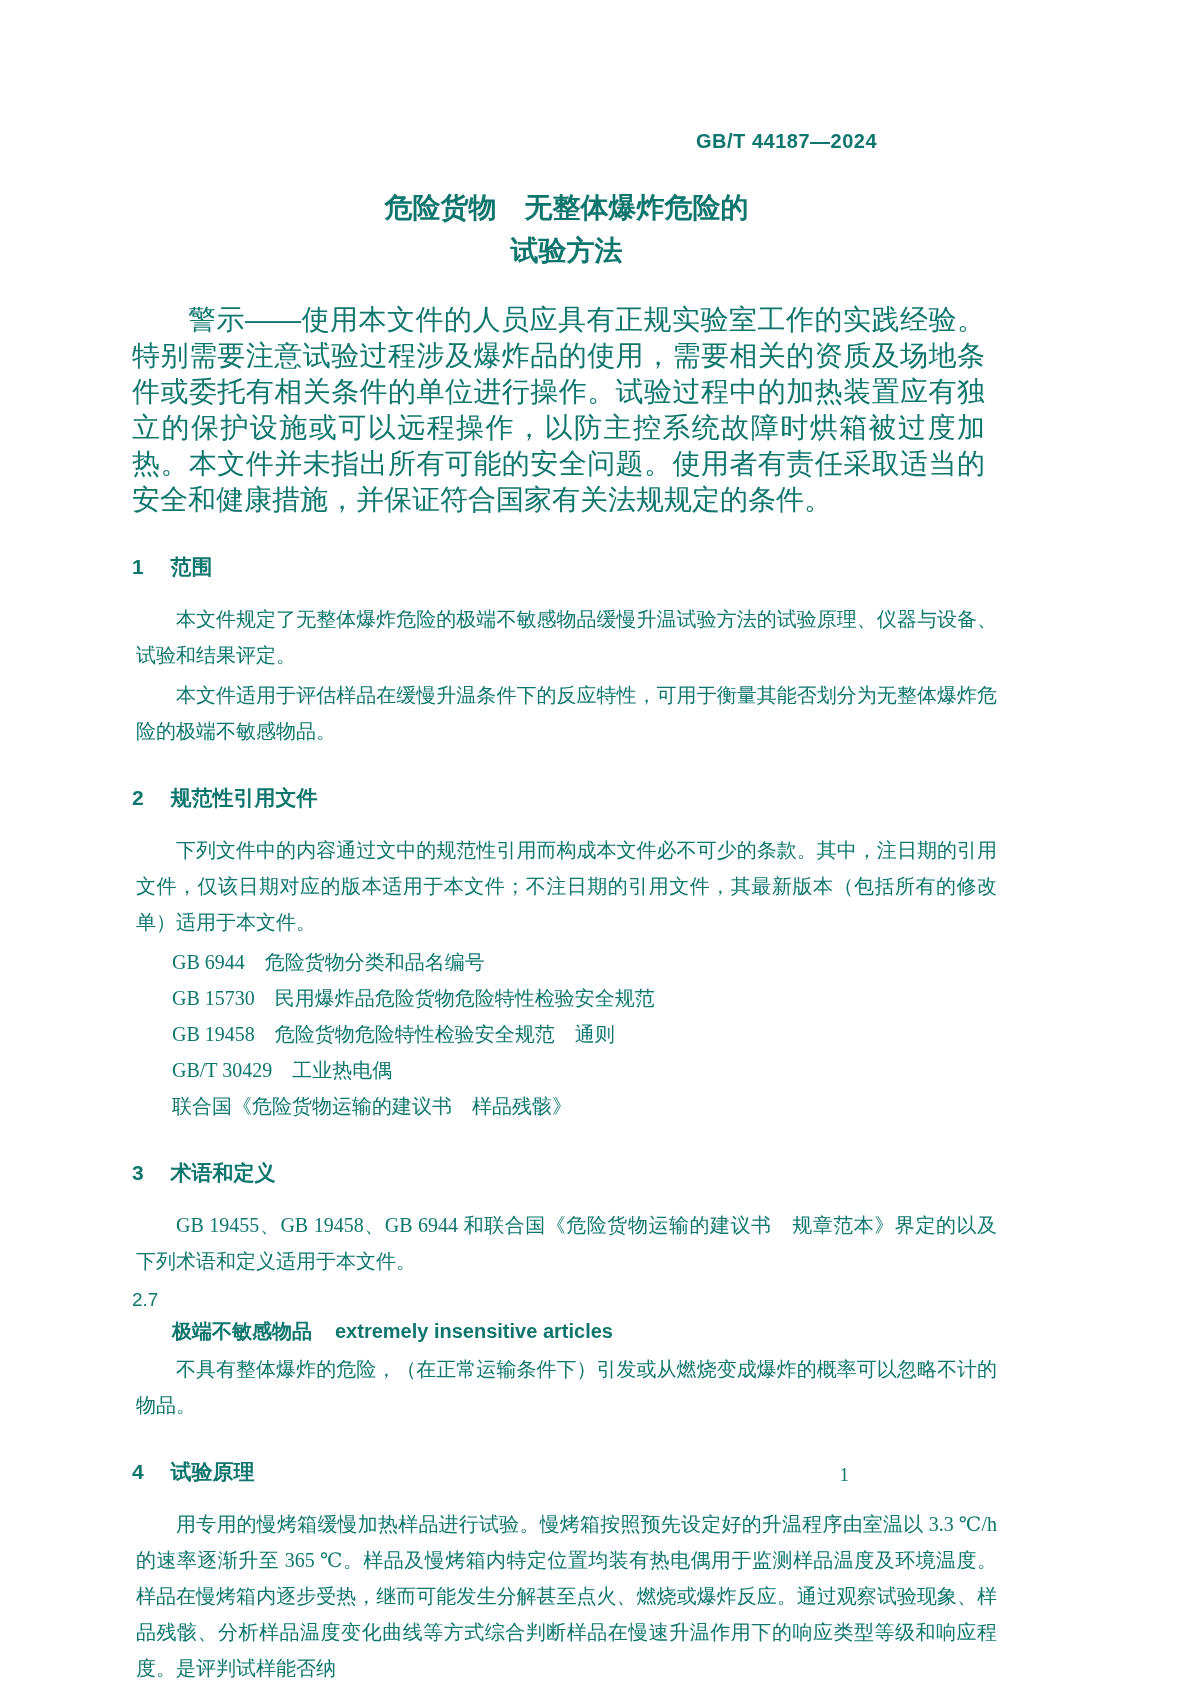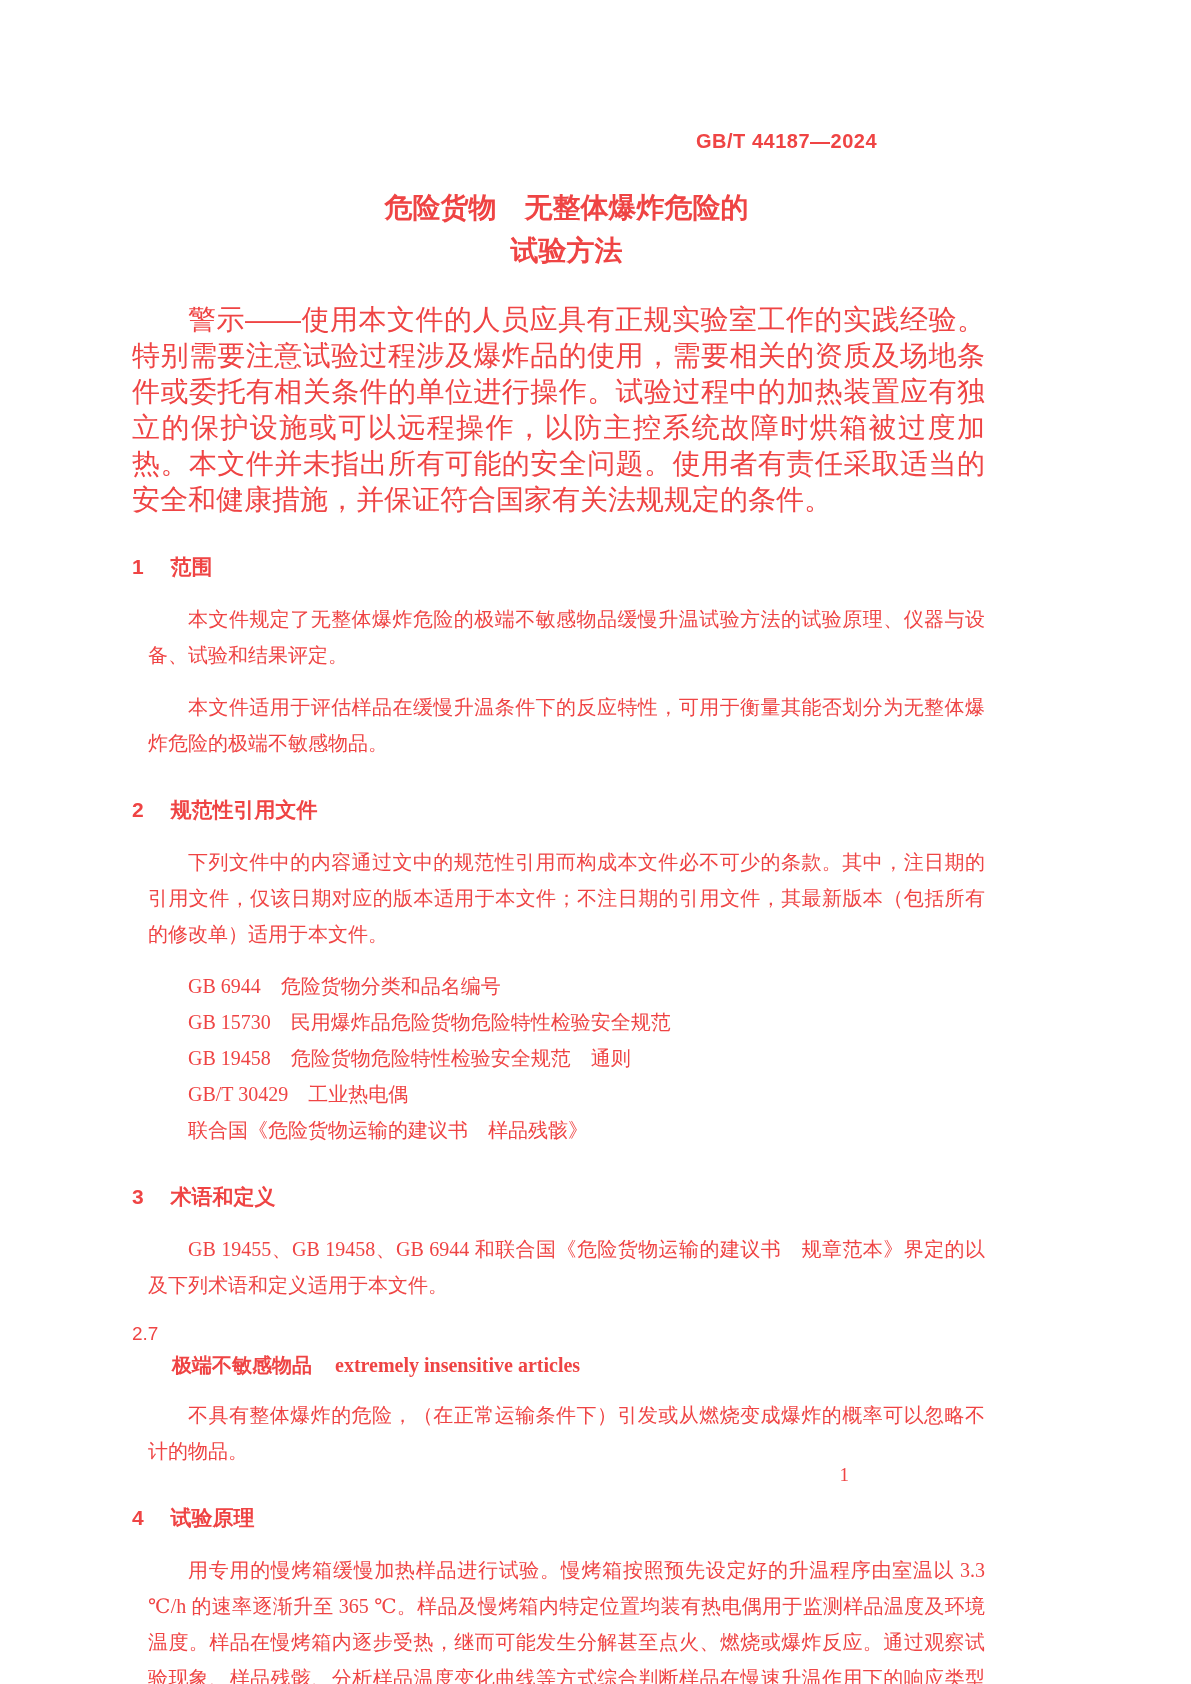--- a/index.html
+++ b/index.html
@@ -3,21 +3,21 @@
 <meta charset="utf-8">
 <style>
   html, body { margin: 0; padding: 0; background: #ffffff; }
   .page {
     width: 1059px;
     height: 1684px;
     background: #ffffff;
     position: relative;
     overflow: hidden;
     font-family: "Liberation Serif", "DejaVu Serif", serif;
-    color: #ef4444;
+    color: #0f766e;
   }
   .doc-number {
     position: absolute;
     top: 130px;
     right: 182px;
     font-family: "Liberation Sans", "DejaVu Sans", sans-serif;
     font-size: 20px;
     font-weight: bold;
     letter-spacing: 0.5px;
   }
@@ -47,48 +47,48 @@
   }
   .sec-heading {
     margin: 36px 0 22px 0;
     font-family: "Liberation Sans", "DejaVu Sans", sans-serif;
     font-weight: bold;
     font-size: 21px;
     line-height: 25px;
   }
   .sec-num { margin-right: 1em; }
   .body-p {
-    margin: 16px;
+    margin: 4px;
     font-size: 20px;
     line-height: 36px;
     text-align: justify;
     text-indent: 2em;
   }
-  .ref-list { margin: 16px; }
+  .ref-list { margin: 0; }
   .ref-item {
     margin: 0;
     font-size: 20px;
     line-height: 36px;
     padding-left: 2em;
   }
   .clause-number {
     margin: 6px 0 0 0;
     font-family: "Liberation Sans", "DejaVu Sans", sans-serif;
     font-size: 19px;
     line-height: 30px;
   }
   .term-line {
     margin: 0;
     padding-left: 2em;
     font-size: 20px;
     line-height: 32px;
     font-weight: bold;
   }
   .term-zh { font-family: "Liberation Sans", "DejaVu Sans", sans-serif; }
-  .term-en { font-family: Liberation Serif, serif; margin-left: 0.9em; }
+  .term-en { font-family: Liberation Sans, sans-serif; margin-left: 0.9em; }
   .page-number {
     position: absolute;
     top: 1464px;
     right: 210px;
     font-size: 19px;
   }
 </style>
 </head>
 <body>
 

